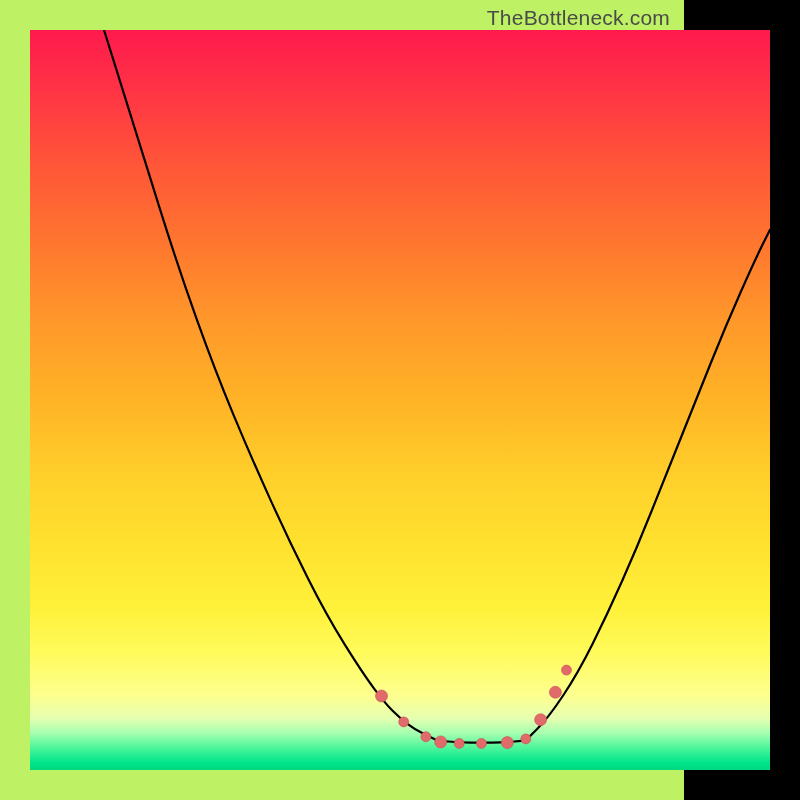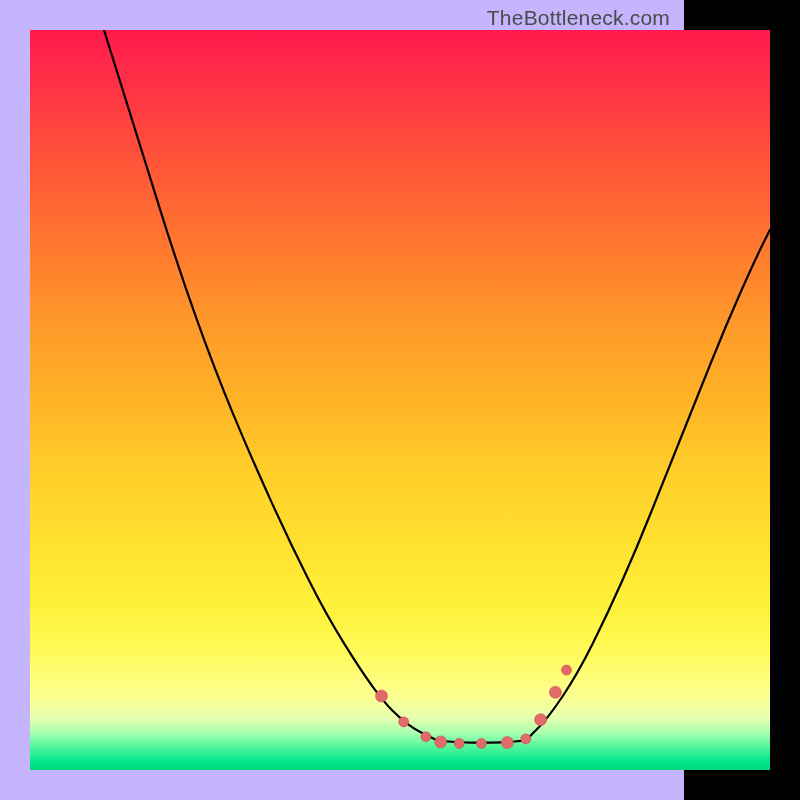--- a/index.html
+++ b/index.html
@@ -9,21 +9,21 @@
     height: 800px;
     background: #000;
     overflow: hidden;
   }
   .frame {
     position: absolute;
     left: 0;
     top: 0;
     width: 684px;
     height: 800px;
-    background: #c4b5fd;
+    background: #bef264;
   }
   .plot {
     position: absolute;
     left: 30px;
     top: 30px;
     width: 740px;
     height: 740px;
     overflow: hidden;
   }
   .gradient {

